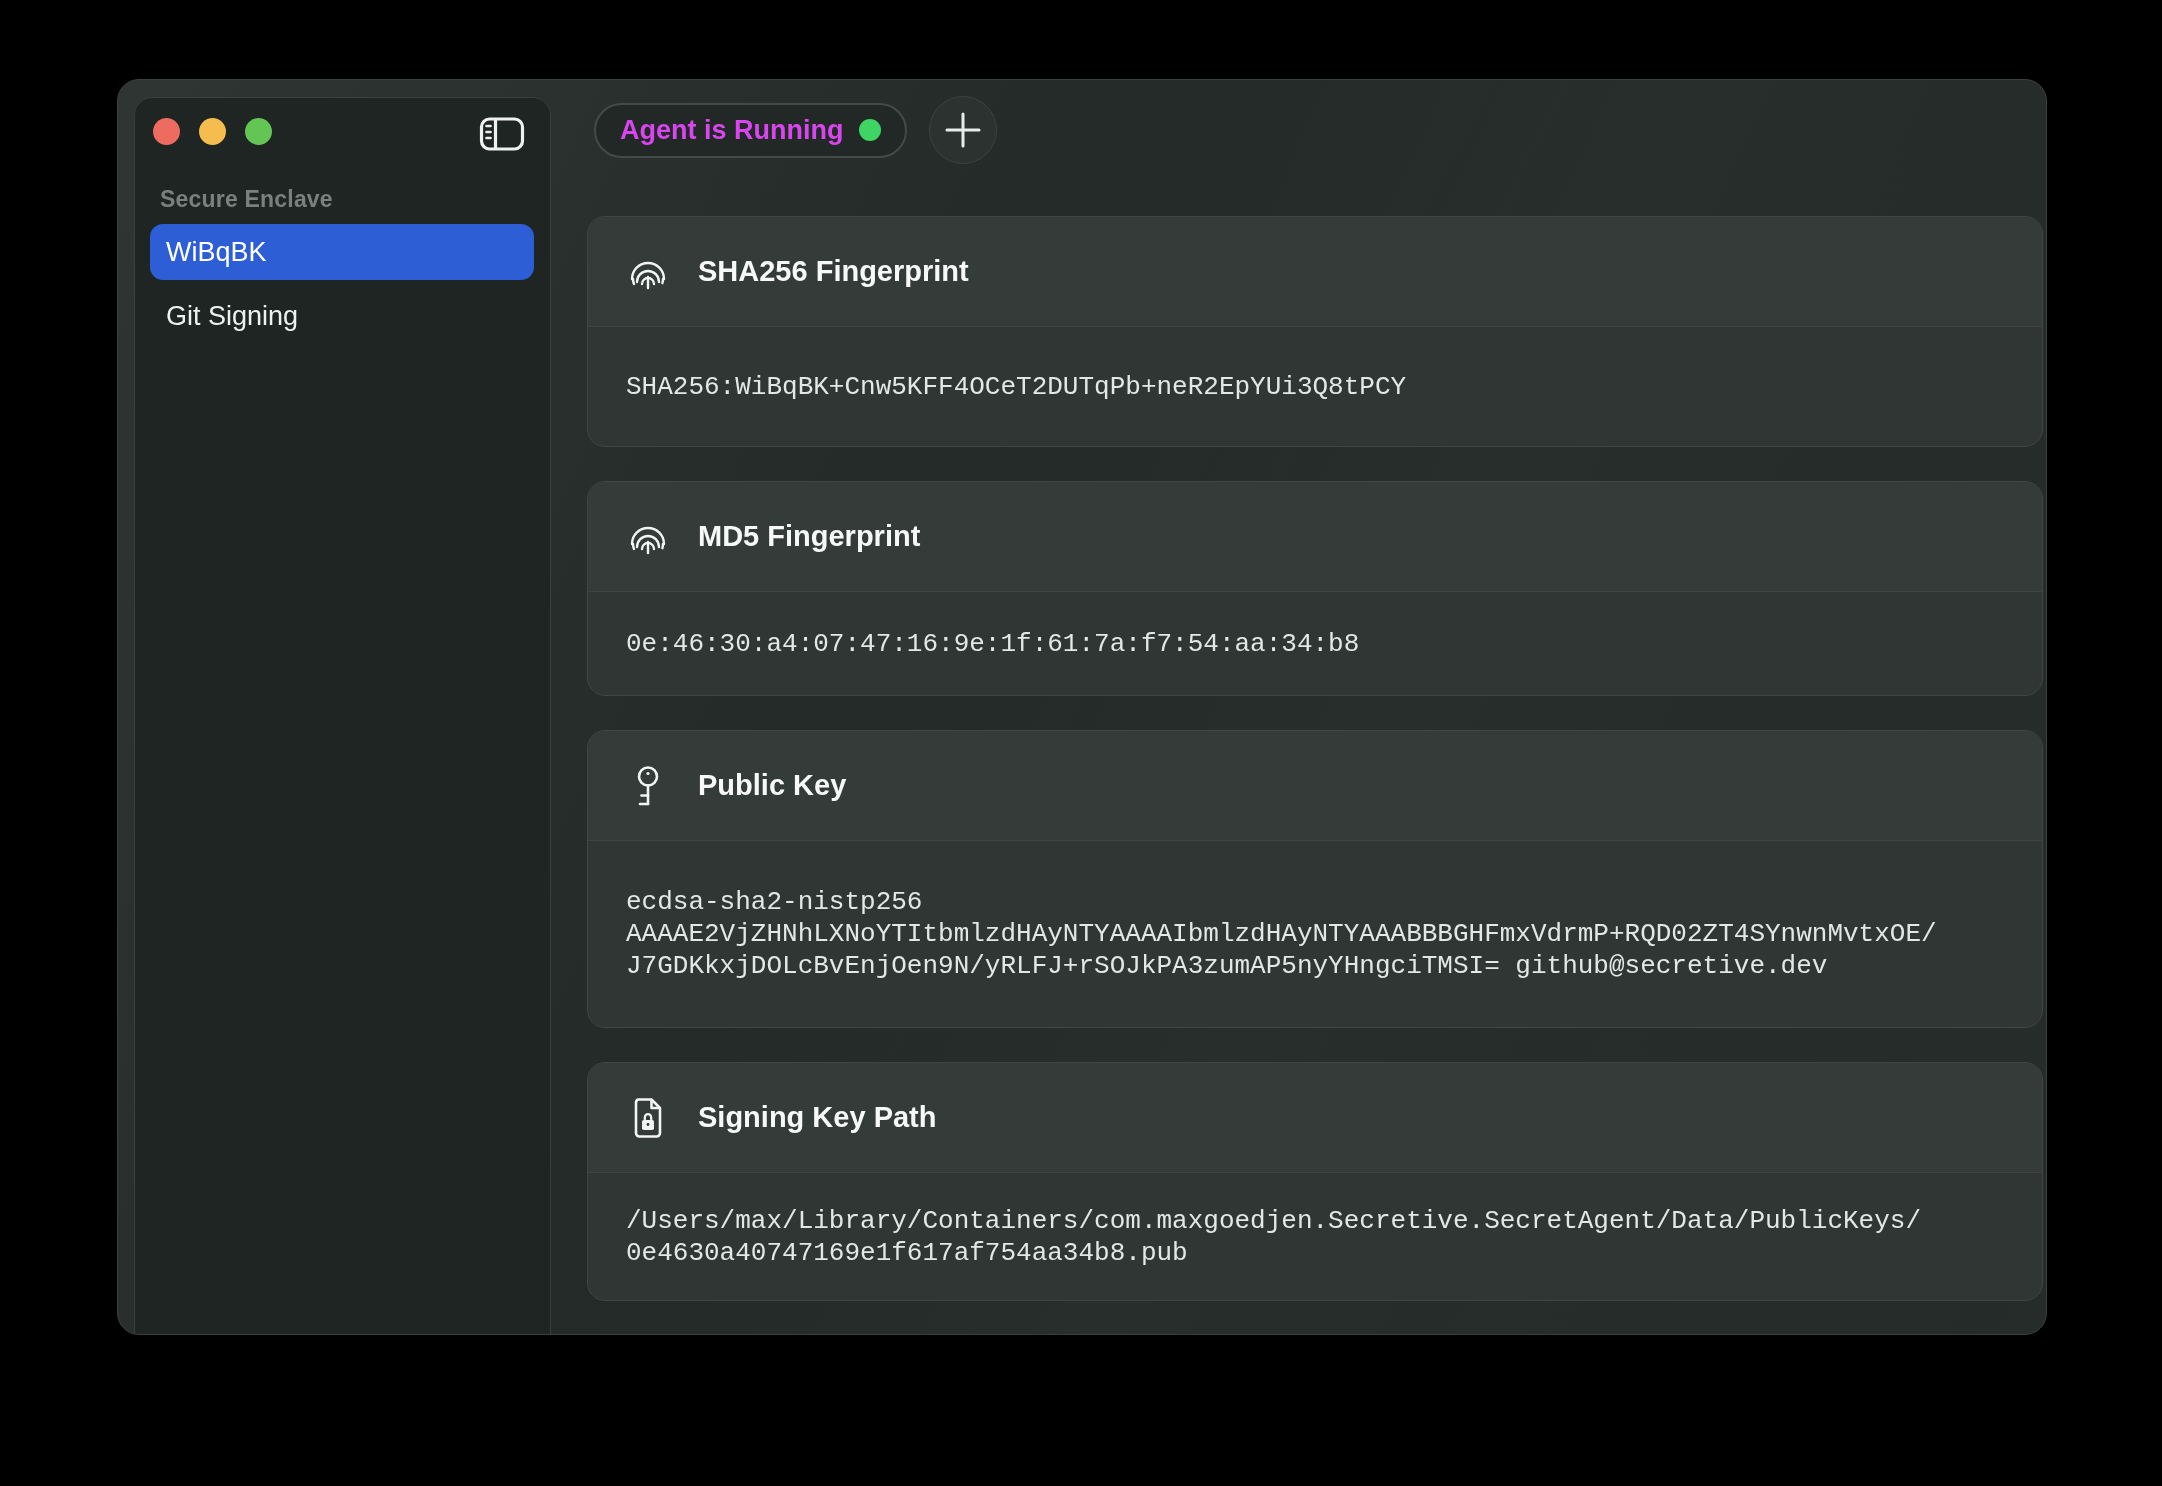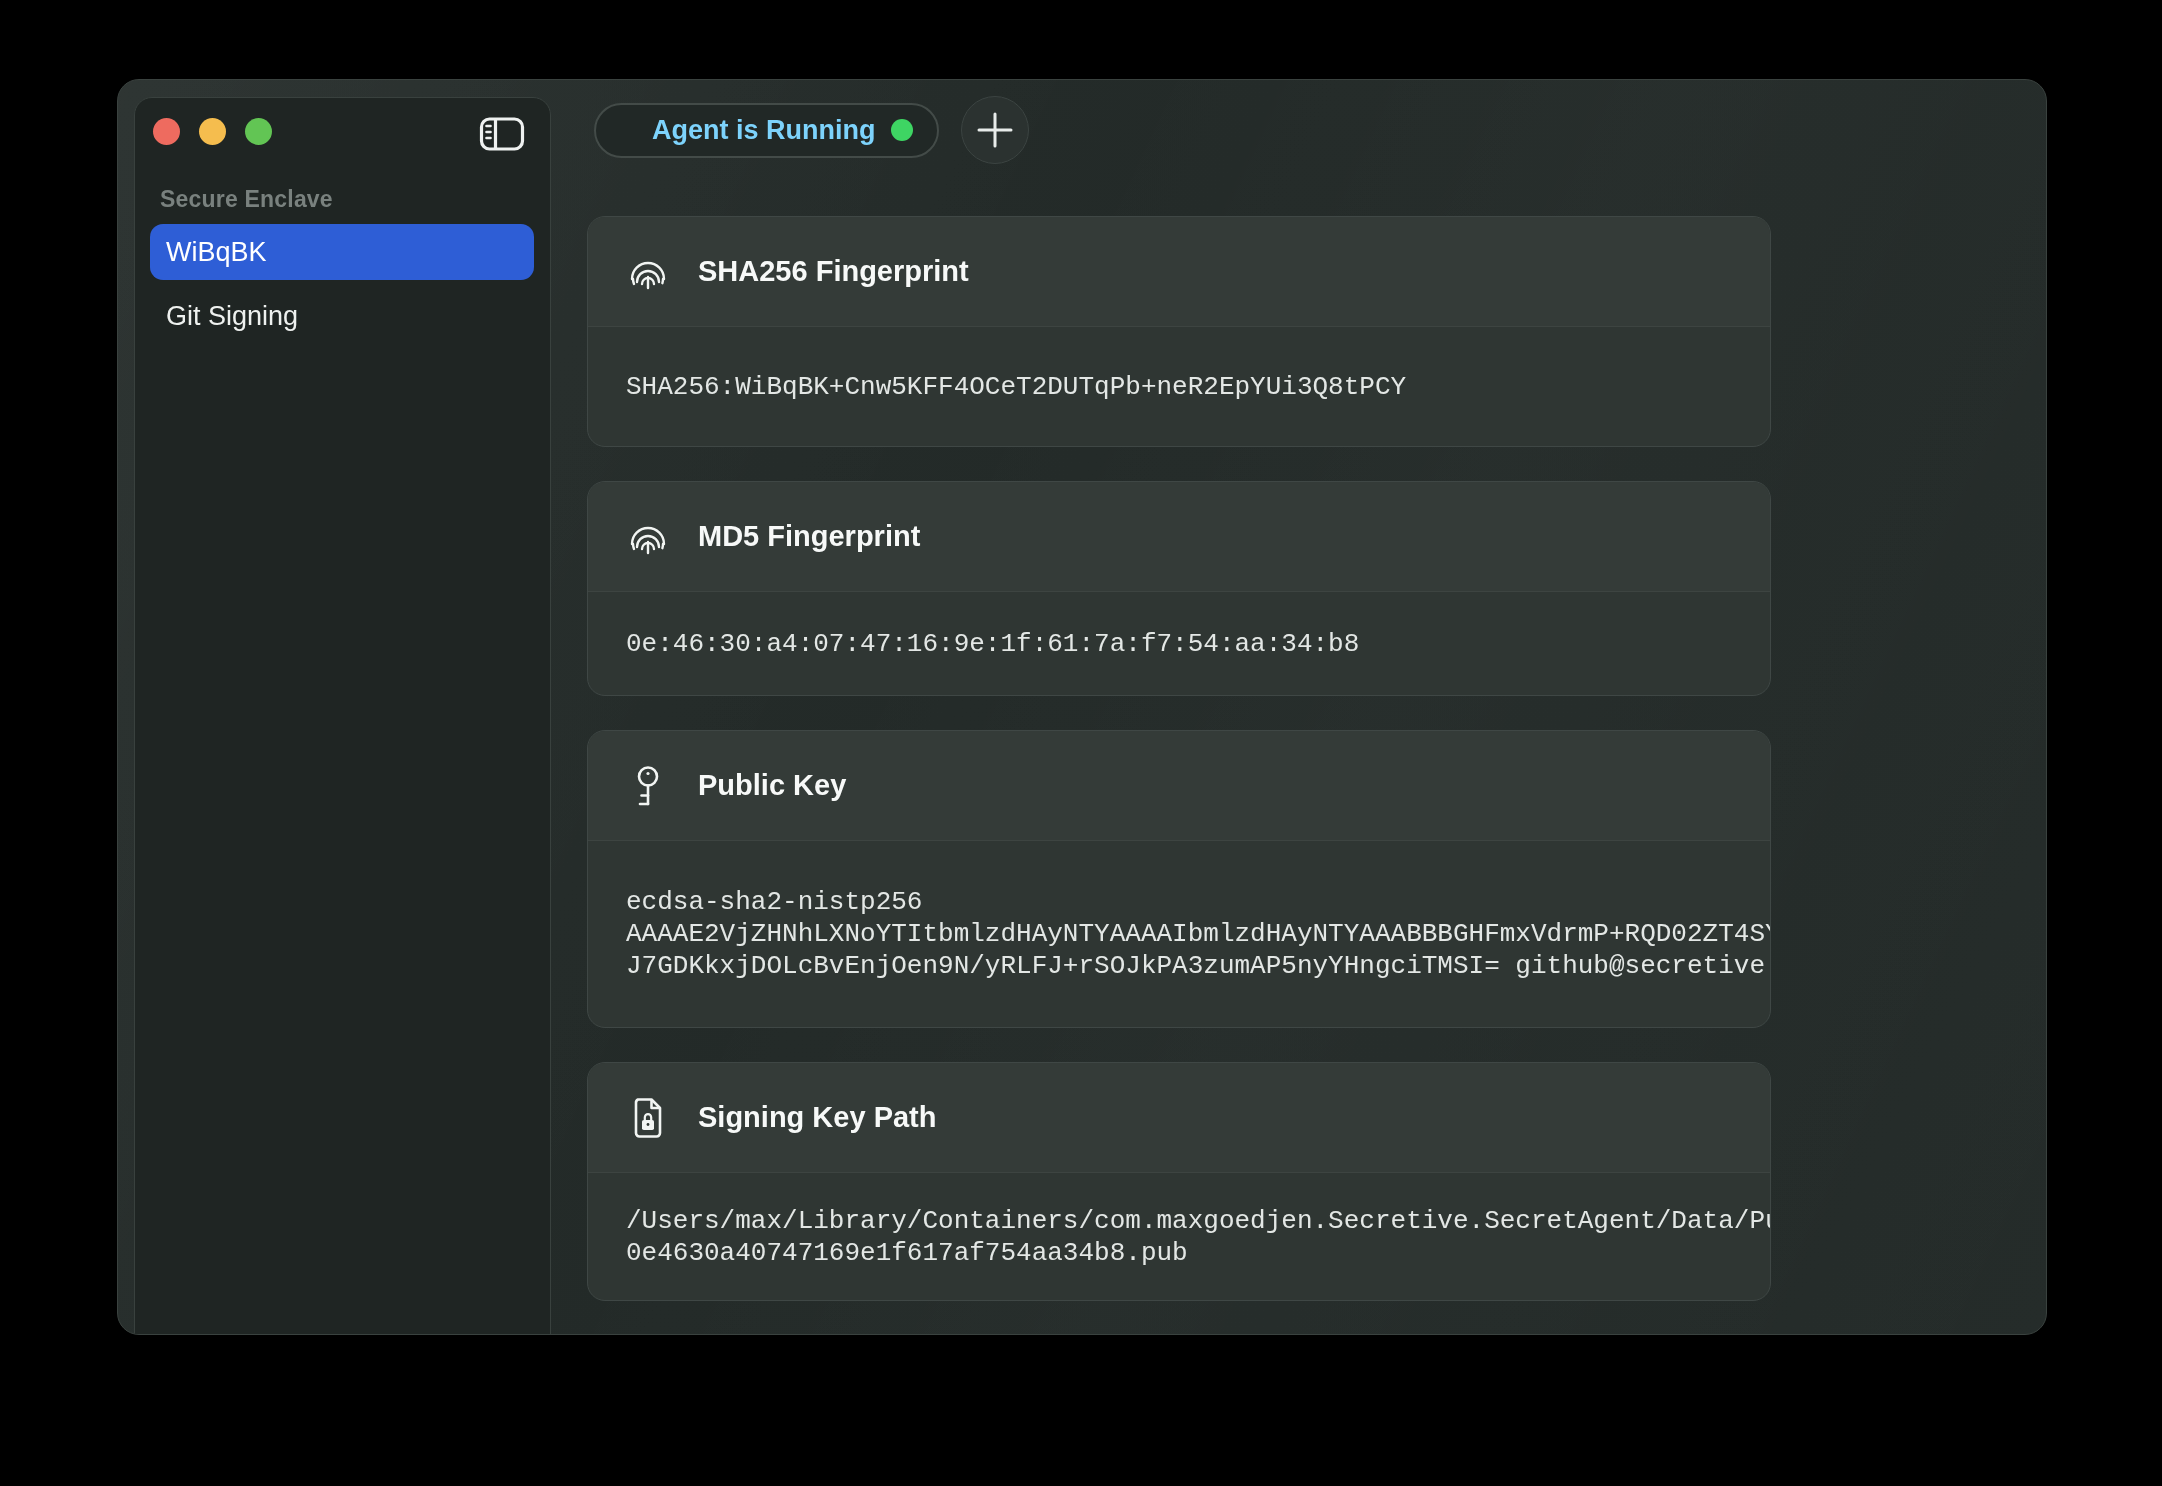--- a/index.html
+++ b/index.html
@@ -146,23 +146,22 @@
     padding: 0 24px;
     border-radius: 28px;
     background: #212826;
     border: 2px solid #434b48;
     box-sizing: border-box;
     cursor: pointer;
   }
   .status-pill-label {
     font-size: 27px;
     font-weight: 700;
-    color: #7dd3fc;
+    color: #d946ef;
     white-space: nowrap;
-    margin-left: 32px;
   }
   .status-dot {
     width: 22px;
     height: 22px;
     border-radius: 50%;
     background: var(--status_green, #3ed563);
   }
   .add-button {
     margin-left: 22px;
     width: 68px;
@@ -176,21 +175,21 @@
     color: #e8ecea;
     cursor: pointer;
     box-sizing: border-box;
   }
 
   
   .cards {
     position: absolute;
     left: 17px;
     top: 136px;
-    width: 1184px;
+    width: 1456px;
     display: flex;
     flex-direction: column;
   }
   .card {
     border: 1px solid #3f4745;
     border-radius: 18px;
     background: #2f3633;
     overflow: hidden;
     box-sizing: border-box;
   }

